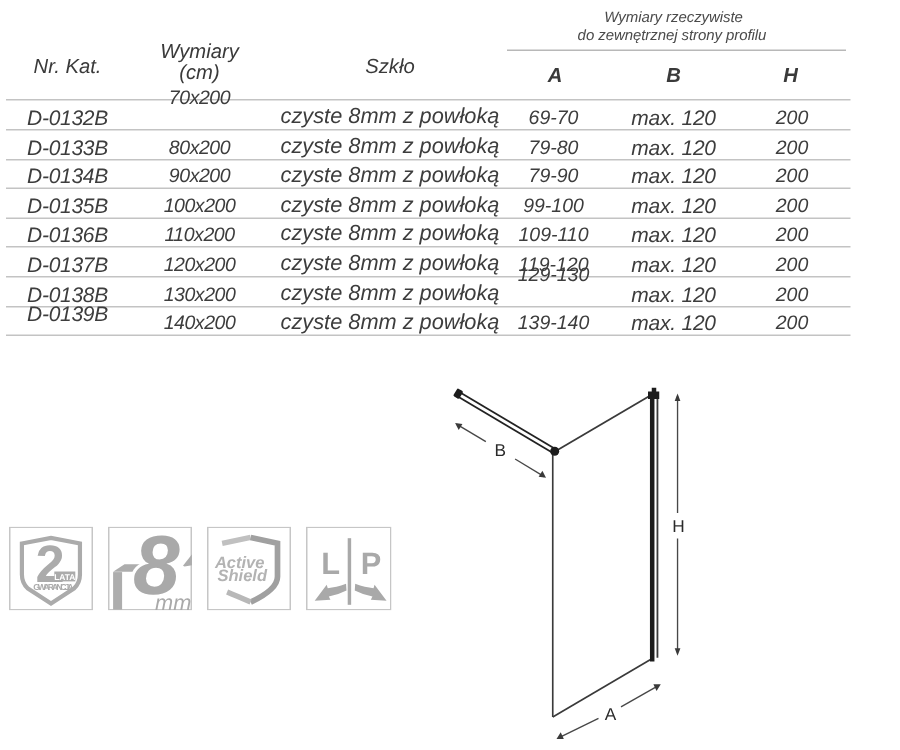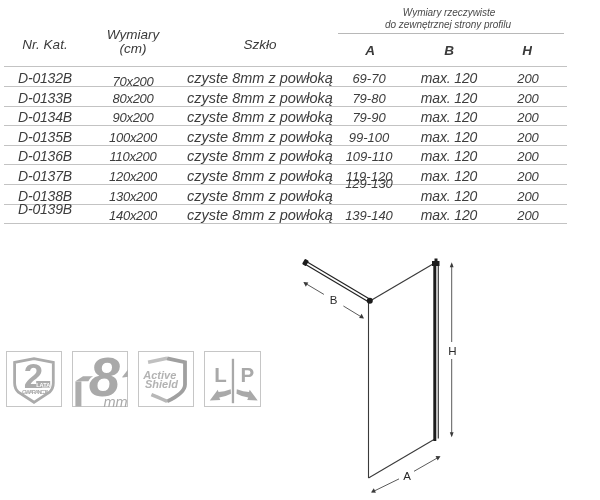--- a/index.html
+++ b/index.html
@@ -51,21 +51,21 @@
 
 <div class="hline" style="left:4px;top:164.3px;width:563px;"></div>
 
 <div class="hline" style="left:4px;top:183.9px;width:563px;"></div>
 
 <div class="hline" style="left:4px;top:203.5px;width:563px;"></div>
 
 <div class="hline" style="left:4px;top:223.1px;width:563px;"></div>
 
 <div class="cell c1" style="left:45px;top:78.1px;">D-0132B</div>
-<div class="cell c2" style="left:132.5px;top:81px;">70x200</div>
+<div class="cell c2" style="left:132.5px;top:65px;">70x200</div>
 <div class="cell c3" style="left:260px;top:78.1px;">czyste 8mm z powłoką</div>
 <div class="cell c4" style="left:369.3px;top:78.1px;">69-70</div>
 <div class="cell c5" style="left:449.2px;top:78.1px;">max. 120</div>
 <div class="cell c6" style="left:528px;top:78.1px;">200</div>
 
 <div class="cell c1" style="left:45px;top:97.7px;">D-0133B</div>
 <div class="cell c2" style="left:132.5px;top:97.7px;">80x200</div>
 <div class="cell c3" style="left:260px;top:97.7px;">czyste 8mm z powłoką</div>
 <div class="cell c4" style="left:369.3px;top:97.7px;">79-80</div>
 <div class="cell c5" style="left:449.2px;top:97.7px;">max. 120</div>

